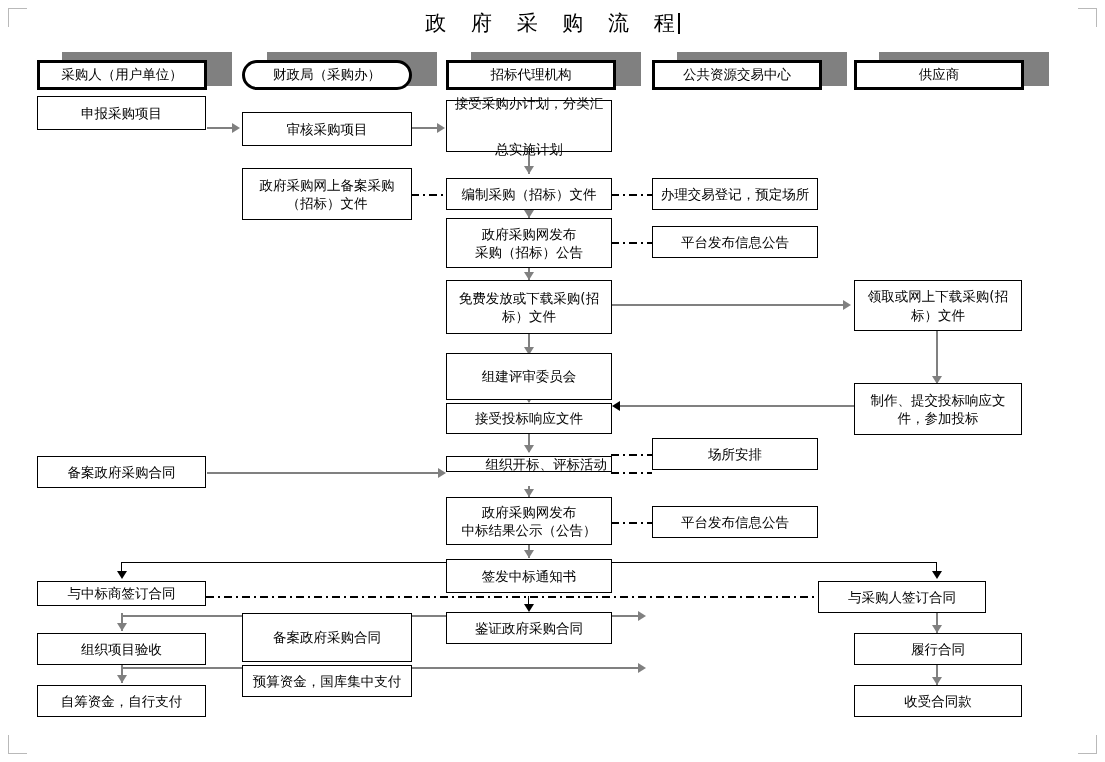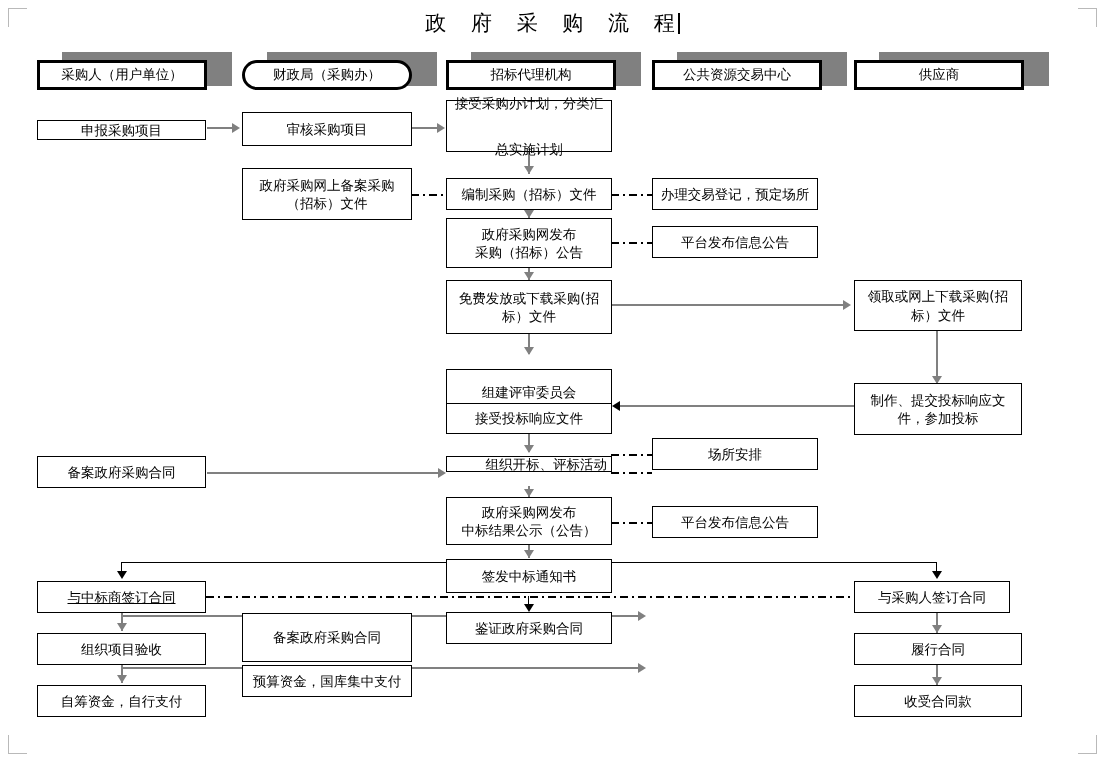--- a/index.html
+++ b/index.html
@@ -177,27 +177,27 @@
   <div class="dashdot" style="left:611px;top:194px;width:41px;"></div>
   <div class="dashdot" style="left:611px;top:242px;width:41px;"></div>
   <div class="dashdot" style="left:611px;top:454px;width:41px;"></div>
   <div class="dashdot" style="left:611px;top:472px;width:41px;"></div>
   <div class="dashdot" style="left:611px;top:522px;width:41px;"></div>
 
   <div class="dashdot" style="left:206px;top:596px;width:648px;"></div>
   <div class="ln v blk thinv" style="left:528px;top:596px;height:12px;width:1px;"></div>
   <div class="arrow down blk" style="left:524px;top:604px;"></div>
 
-  <div class="node" style="left:37px;top:120px;width:169px;height:20px;">
+  <div class="node" style="left:37px;top:96px;width:169px;height:34px;">
     <span>申报采购项目</span>
   </div>
   <div class="node" style="left:37px;top:456px;width:169px;height:32px;">
     <span>备案政府采购合同</span>
   </div>
-  <div class="node" style="left:37px;top:581px;width:169px;height:32px;text-decoration:underline;">
+  <div class="node" style="left:37px;top:581px;width:169px;height:25px;">
     <span>与中标商签订合同</span>
   </div>
   <div class="node" style="left:37px;top:633px;width:169px;height:32px;">
     <span>组织项目验收</span>
   </div>
   <div class="node" style="left:37px;top:685px;width:169px;height:32px;">
     <span>自筹资金，自行支付</span>
   </div>
 
   <div class="node" style="left:242px;top:112px;width:170px;height:34px;">
@@ -222,21 +222,21 @@
     <span>编制采购（招标）文件</span>
   </div>
   <div class="node" style="left:446px;top:218px;width:166px;height:50px;flex-direction:column;">
     <span>政府采购网发布</span>
     <span>采购（招标）公告</span>
   </div>
   <div class="node" style="left:446px;top:280px;width:166px;height:54px;flex-direction:column;">
     <span>免费发放或下载采购(招</span>
     <span>标）文件</span>
   </div>
-  <div class="node" style="left:446px;top:353px;width:166px;height:47px;margin-top:16px;">
+  <div class="node" style="left:446px;top:353px;width:166px;height:47px;">
     <span>组建评审委员会</span>
   </div>
   <div class="node" style="left:446px;top:403px;width:166px;height:31px;">
     <span>接受投标响应文件</span>
   </div>
   <div class="node" style="left:446px;top:456px;width:166px;height:16px;justify-content:flex-end;">
     <span>组织开标、评标活动</span>
   </div>
   <div class="node" style="left:446px;top:497px;width:166px;height:48px;flex-direction:column;">
     <span>政府采购网发布</span>
@@ -263,21 +263,21 @@
   </div>
 
   <div class="node" style="left:854px;top:280px;width:168px;height:51px;flex-direction:column;">
     <span>领取或网上下载采购(招</span>
     <span>标）文件</span>
   </div>
   <div class="node" style="left:854px;top:383px;width:168px;height:52px;flex-direction:column;">
     <span>制作、提交投标响应文</span>
     <span>件，参加投标</span>
   </div>
-  <div class="node" style="left:854px;top:581px;width:156px;height:32px;">
+  <div class="node" style="left:818px;top:581px;width:168px;height:32px;">
     <span>与采购人签订合同</span>
   </div>
   <div class="node" style="left:854px;top:633px;width:168px;height:32px;">
     <span>履行合同</span>
   </div>
   <div class="node" style="left:854px;top:685px;width:168px;height:32px;">
     <span>收受合同款</span>
   </div>
 
 </div>

